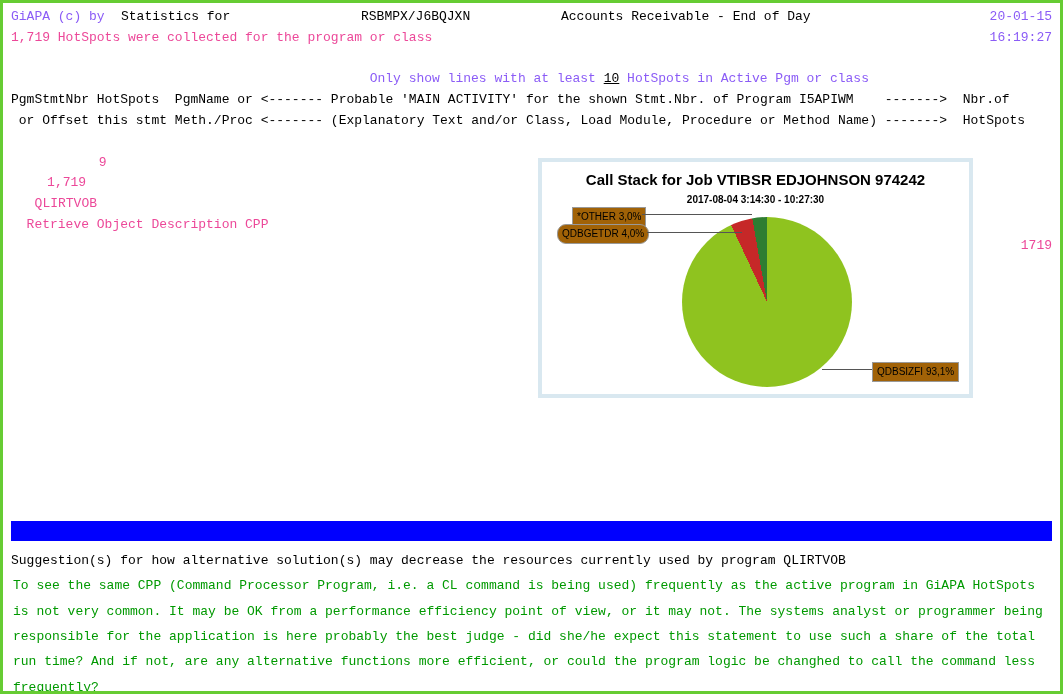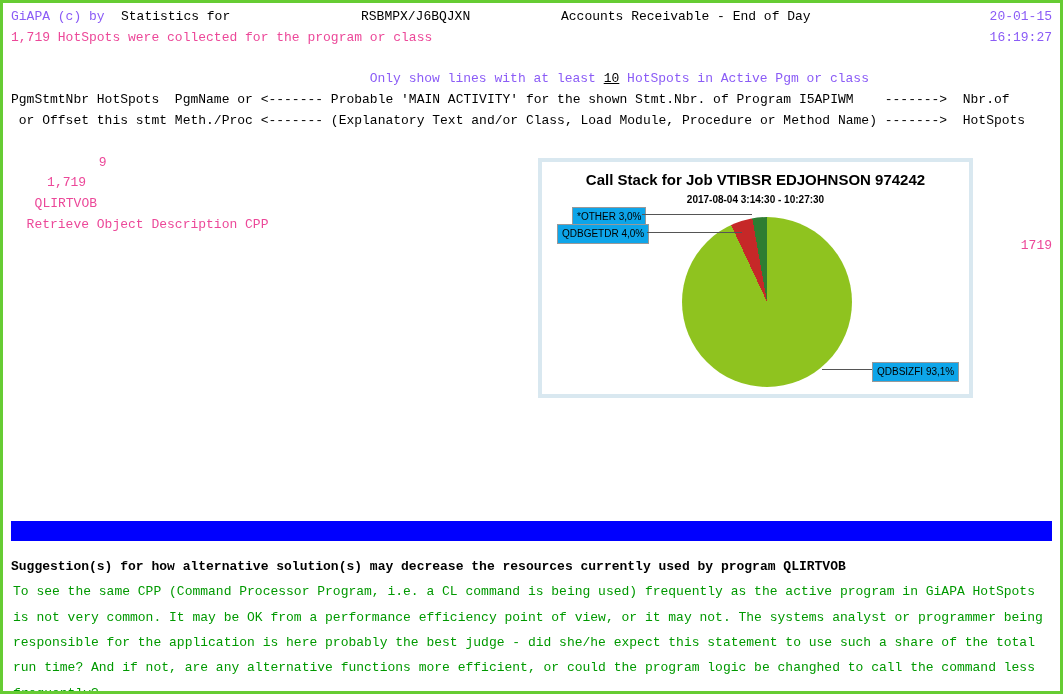--- a/index.html
+++ b/index.html
@@ -41,30 +41,30 @@
   background: conic-gradient(
     #8fc31f 0deg 335deg,
     #c62828 335deg 350deg,
     #2e7d32 350deg 360deg
   );
 }
 .label-box {
   position:absolute;
   font-family: Arial, sans-serif;
   font-size:10px;
-  background:#0ea5e9;
+  background:#a16207;
   border:1px solid #999;
   padding:1px 4px;
   white-space:nowrap;
 }
 .label-line {
   position:absolute;
   background:#555;
 }
-.suggestion { color:#000; margin-top:16px;font-weight:bold; }
+.suggestion { color:#000; margin-top:10px; }
 .paragraph { color:#090; padding:2px 2px; line-height:1.95; white-space:normal; }
 </style>
 </head>
 <body>
 
 <div class="row headerline">
   <span class="blue" style="width:110px;">GiAPA (c) by</span>
   <span class="black" style="width:240px;">Statistics for</span>
   <span class="black" style="width:200px;">RSBMPX/J6BQJXN</span>
   <span class="black" style="flex:1;">Accounts Receivable - End of Day</span>
@@ -91,21 +91,21 @@
   <span class="green" style="display:inline-block;width:80px;text-align:right;float:right;">1719</span>
 </div>
 
 <div class="chartbox">
   <div class="chart-title">Call Stack for Job VTIBSR EDJOHNSON 974242</div>
   <div class="chart-sub">2017-08-04  3:14:30 - 10:27:30</div>
   <div class="pie"></div>
 
   <div class="label-box" style="left:30px; top:45px;">*OTHER 3,0%</div>
   <div class="label-line" style="left:100px; top:52px; width:110px; height:1px;"></div>
-  <div class="label-box" style="left:15px; top:62px;">QDBGETDR 4,0%</div>
+  <div class="label-box" style="left:15px; top:62px;border-radius:9px;">QDBGETDR 4,0%</div>
   <div class="label-line" style="left:105px; top:70px; width:95px; height:1px;"></div>
   <div class="label-box" style="left:330px; top:200px;">QDBSIZFI 93,1%</div>
   <div class="label-line" style="left:280px; top:207px; width:50px; height:1px;"></div>
 </div>
 
 <div style="height:260px;"></div>
 
 <div class="bluebar"></div>
 
 <div class="suggestion">Suggestion(s) for how alternative solution(s) may decrease the resources currently used by program QLIRTVOB</div>

